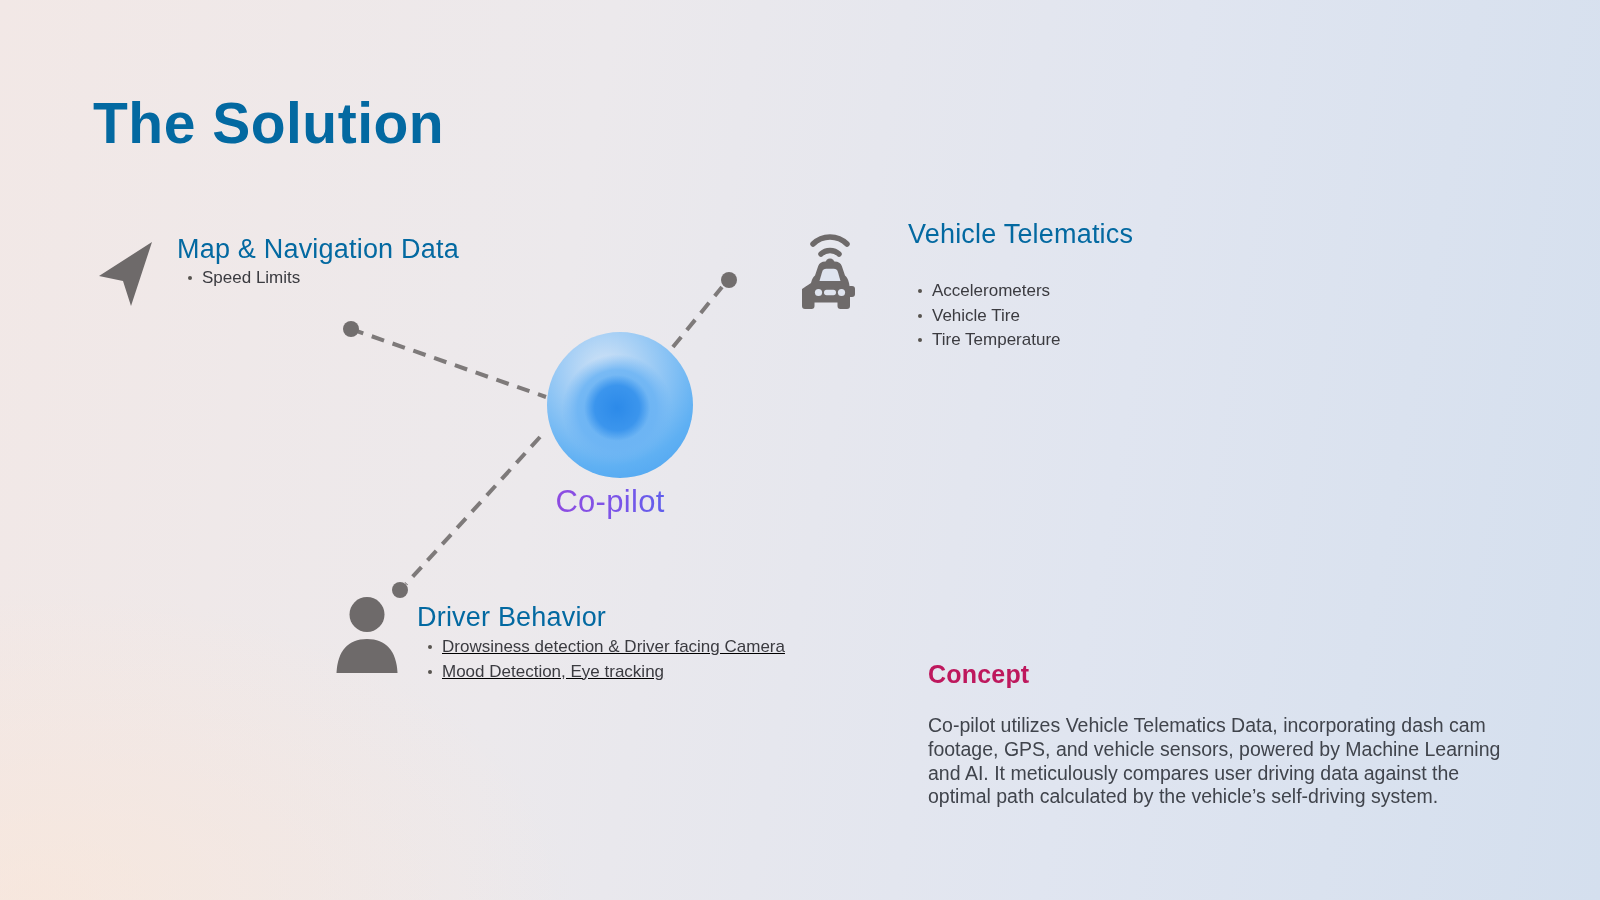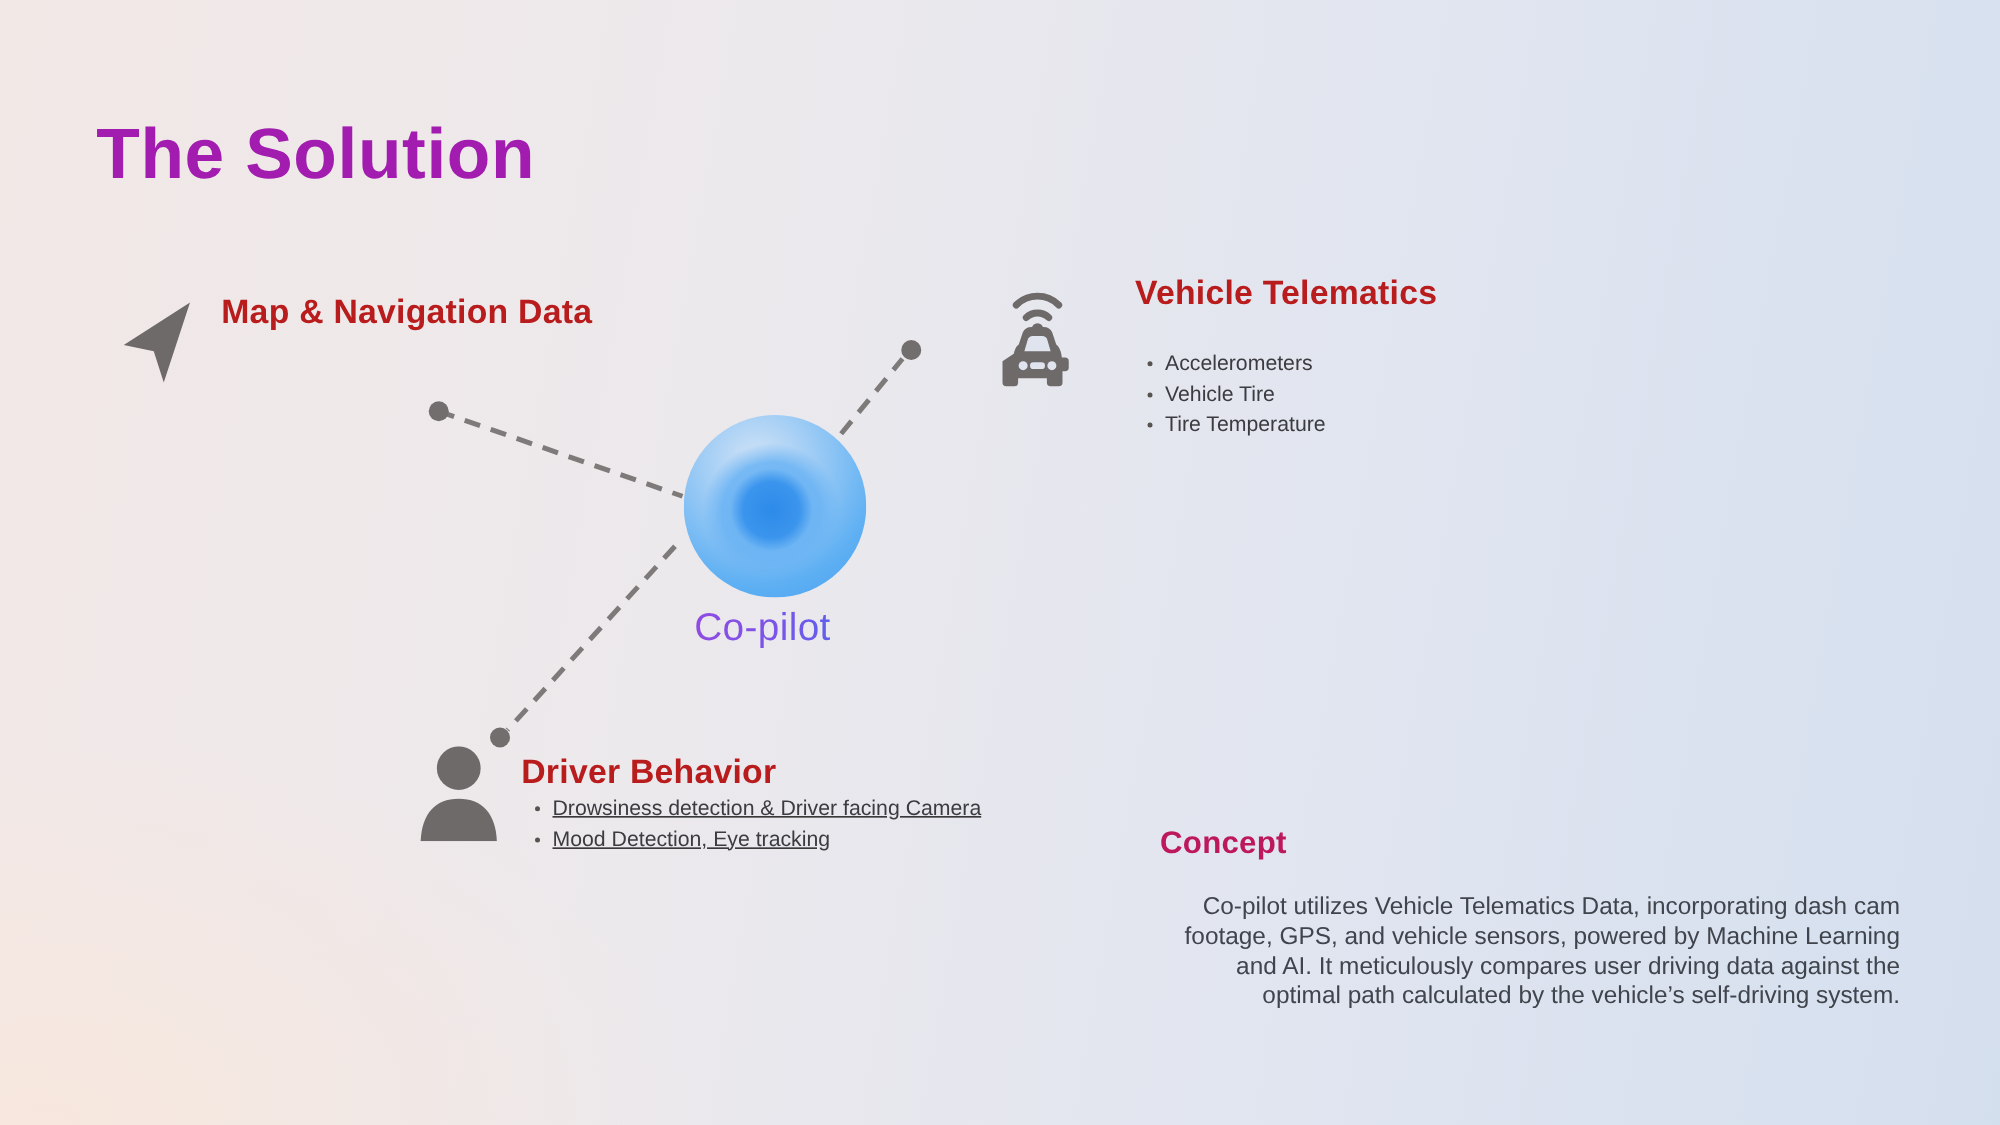--- a/index.html
+++ b/index.html
@@ -6,25 +6,25 @@
   body{
     width:1600px;height:900px;overflow:hidden;position:relative;
     font-family:"Liberation Sans","DejaVu Sans",sans-serif;
     background:
       radial-gradient(900px 520px at 2% 100%, rgba(250,230,216,0.65), rgba(250,230,216,0) 60%),
       linear-gradient(100deg,#f2e8e6 0%,#ece9ec 35%,#e0e5f0 68%,#d4dfee 100%);
   }
   .abs{position:absolute;}
   
   .slide-title{
-    left:77px;top:94px;font-size:57px;line-height:1.05;font-weight:700;
-    color:#a21caf;letter-spacing:0.5px;
+    left:93px;top:94px;font-size:57px;line-height:1.05;font-weight:700;
+    color:#0369a1;letter-spacing:0.5px;
   }
   
-  .node-title{font-size:27px;font-weight:700;color:#b91c1c;letter-spacing:0.2px;line-height:1.15;}
+  .node-title{font-size:27px;font-weight:400;color:#0369a1;letter-spacing:0.2px;line-height:1.15;}
   .bullets{display:flex;flex-direction:column;}
   .bullet{display:flex;align-items:flex-start;height:24.5px;}
   .bullet .dot{
     width:4px;height:4px;border-radius:50%;background:#57534f;
     margin:10px 10px 0 0;flex:none;
   }
   .bullet .txt{font-size:17px;color:#3b3b40;line-height:24.5px;white-space:nowrap;}
   
   .orb{
     left:547px;top:332px;width:146px;height:146px;border-radius:50%;
@@ -37,21 +37,21 @@
     left:505px;top:484px;width:210px;text-align:center;
     font-size:31px;font-weight:400;letter-spacing:0.3px;
     background:linear-gradient(90deg,#9b45dd 5%,#7a55e8 55%,#4169f0 100%);
     -webkit-background-clip:text;background-clip:text;
     -webkit-text-fill-color:transparent;color:#7a55e8;
   }
   
   .concept-heading{left:928px;top:660px;font-size:25px;font-weight:700;color:#be185d;letter-spacing:0.2px;}
   .concept-body{
     left:928px;top:714px;width:592px;
-    font-size:19.5px;line-height:23.8px;color:#40444c;text-align:right;
+    font-size:19.5px;line-height:23.8px;color:#40444c;
   }
   svg{display:block;}
   .connectors{left:0;top:0;}
 </style>
 </head>
 <body>
 
 <svg class="abs connectors" width="1600" height="900" viewBox="0 0 1600 900">
   <line x1="351" y1="329" x2="546" y2="397" stroke="#7e7a7a" stroke-width="4" stroke-dasharray="13 9"></line>
   <line x1="659" y1="364" x2="722" y2="287" stroke="#7e7a7a" stroke-width="4" stroke-dasharray="13 9"></line>
@@ -63,20 +63,24 @@
 
 <div class="abs slide-title">The Solution</div>
 
 <div class="abs" style="left:95px;top:240px;">
   <svg width="62" height="68" viewBox="0 0 62 68">
     <path d="M57 2 L4 36 L28 41 L36 66 Z" fill="#6e6a6a"></path>
   </svg>
 </div>
 <div class="abs node-title" style="left:177px;top:234px;">Map &amp; Navigation Data</div>
 <div class="abs bullets" style="left:188px;top:266px;">
+  <div class="bullet">
+    <span class="dot"></span>
+    <span class="txt">Speed Limits</span>
+  </div>
 </div>
 
 <div class="abs" style="left:798px;top:224px;">
   <svg width="64" height="100" viewBox="0 0 64 100">
     <path d="M15 20 a24 24 0 0 1 34 0" stroke="#6e6a6a" stroke-width="5.5" fill="none" stroke-linecap="round"></path>
     <path d="M23 30 a13 13 0 0 1 18 0" stroke="#6e6a6a" stroke-width="5.5" fill="none" stroke-linecap="round"></path>
     <circle cx="32" cy="39" r="4.5" fill="#6e6a6a"></circle>
     <rect x="7" y="62" width="8" height="11" rx="3" fill="#6e6a6a"></rect>
     <rect x="49" y="62" width="8" height="11" rx="3" fill="#6e6a6a"></rect>
     <path fill="#6e6a6a" d="M13 59 q1.2 -5.5 4 -7.5 l3.2 -9.5 q1.6 -4.5 7.2 -4.5 h9.2 q5.6 0 7.2 4.5 l3.2 9.5 q2.8 2 4 7.5 l1 6 v17 q0 3 -3 3 h-6.5 q-3 0 -3 -3 v-3.5 h-23 v3.5 q0 3 -3 3 h-6.5 q-3 0 -3 -3 v-17 z"></path>

